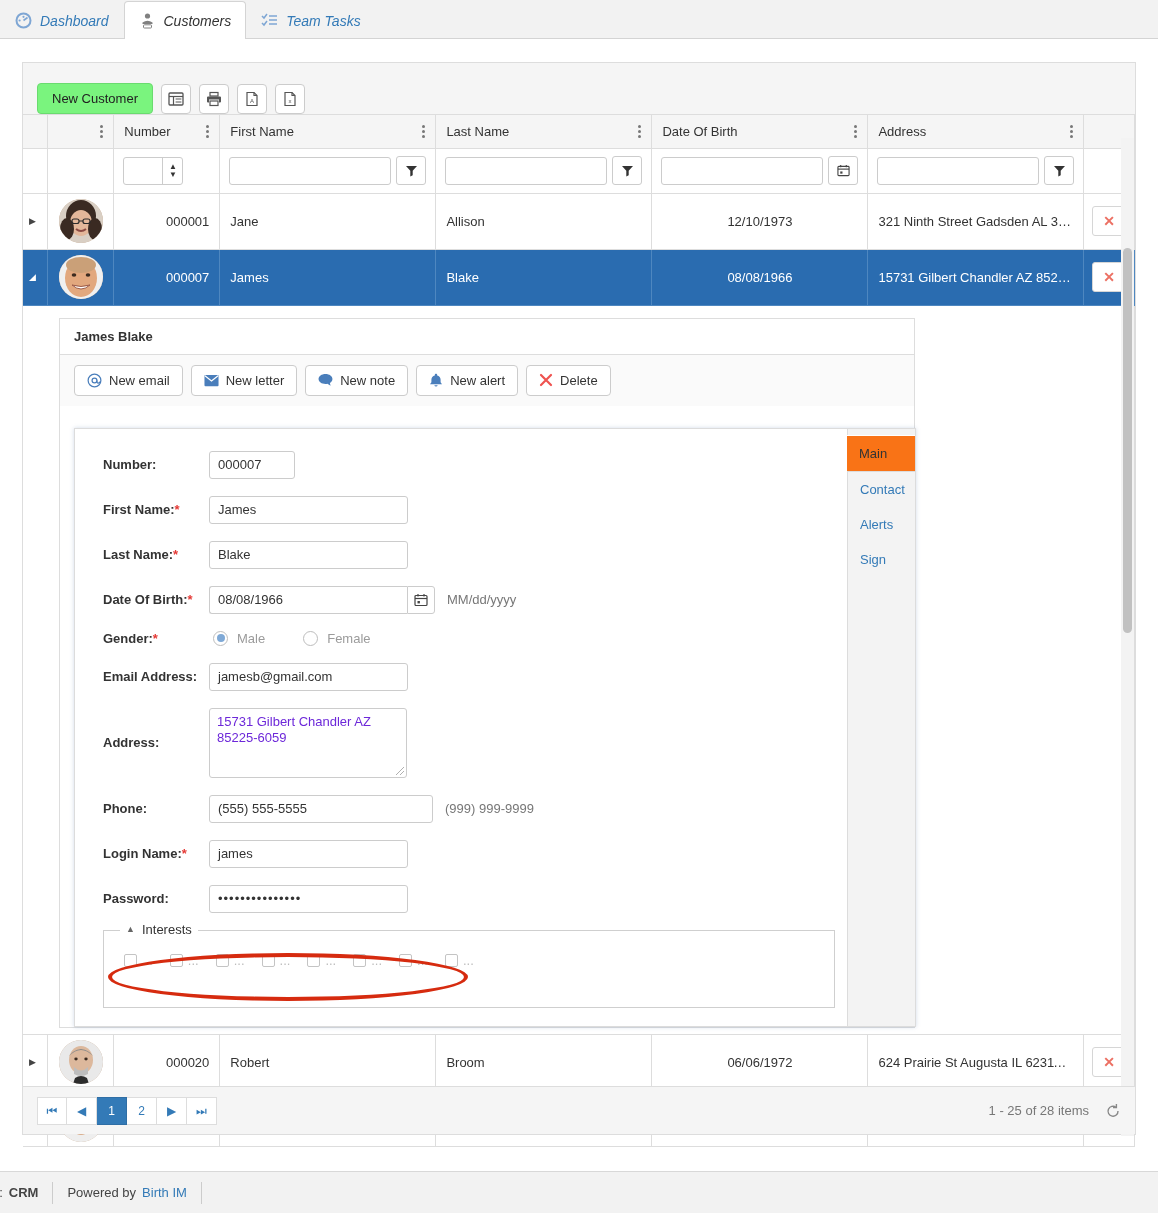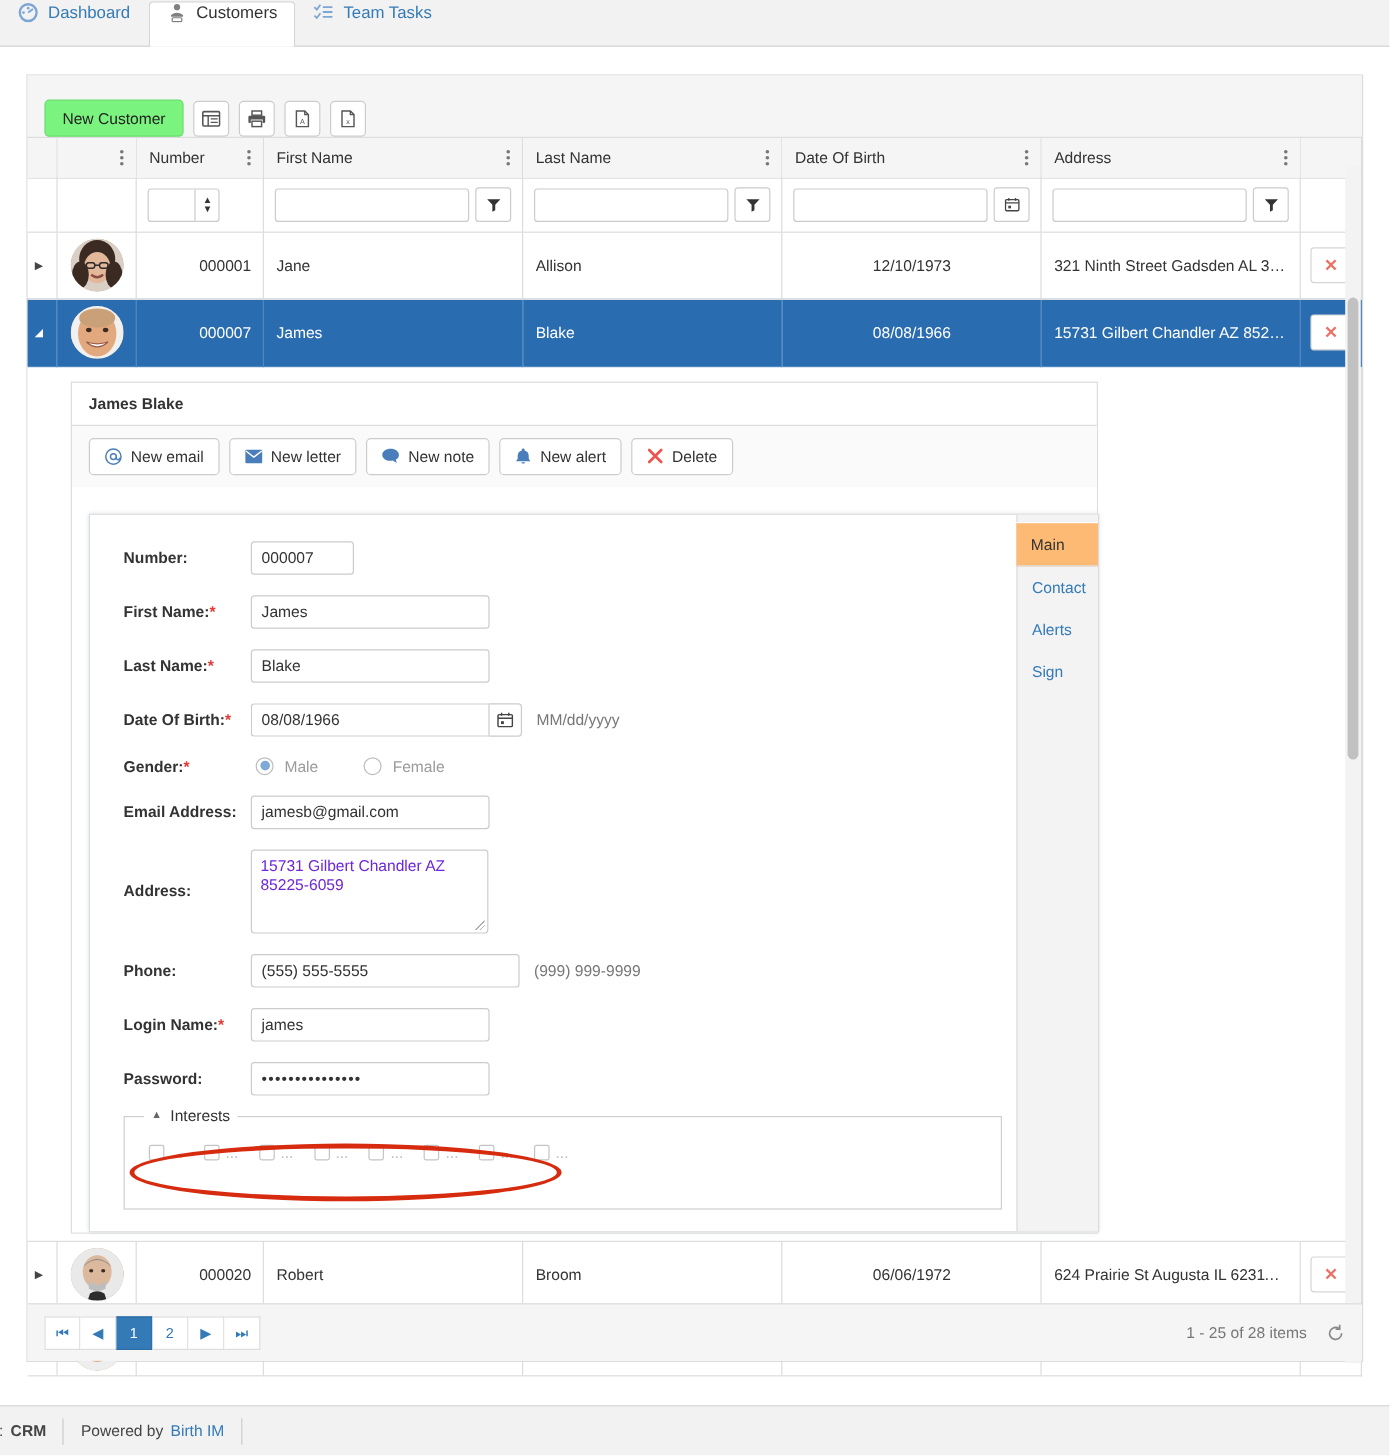--- a/index.html
+++ b/index.html
@@ -20,30 +20,32 @@
     height: 39px;
     background: #f2f2f2;
     border-bottom: 1px solid #d4d4d4;
     display: flex;
     align-items: flex-end;
     padding-left: 0px;
   }
   .topbar-tab {
     height: 38px;
     display: flex;
+    align-items: center;
     gap: 8px;
-    padding: 0 14px;
+    padding: 12px 14px;
     font-size: 14px;
     color: #337ab7;
     border: 1px solid transparent;
     border-bottom: none;
     position: relative;
     top: 1px;
     cursor: pointer;
     white-space: nowrap;
+    font-style: italic;
   }
   .topbar-tab.active {
     background: #ffffff;
     color: #333333;
     border-color: #d4d4d4;
     border-top-left-radius: 4px;
     border-top-right-radius: 4px;
   }
   .tabicon { display:inline-flex; align-items:center; justify-content:center; width:17px; height:17px; }
 
@@ -191,21 +193,21 @@
     padding-top: 6px;
   }
   .vtab {
     padding: 10px 8px 10px 12px;
     font-size: 13px;
     color: #337ab7;
     cursor: pointer;
     white-space: nowrap;
   }
   .vtab.active {
-    background:#fdba74;
+    background:#f97316;
     color:#333333;
     margin-left: -1px;
     border-top:1px solid #ffffff;
     border-bottom:1px solid #dcdcdc;
     position: relative;
   }
 
   .frow { display:flex; align-items:center; margin-bottom: 17px; }
   .flabel { width: 106px; font-weight: bold; font-size:13px; color:#333; flex:0 0 auto; }
   .req { color:#e53935; font-weight:bold; }

